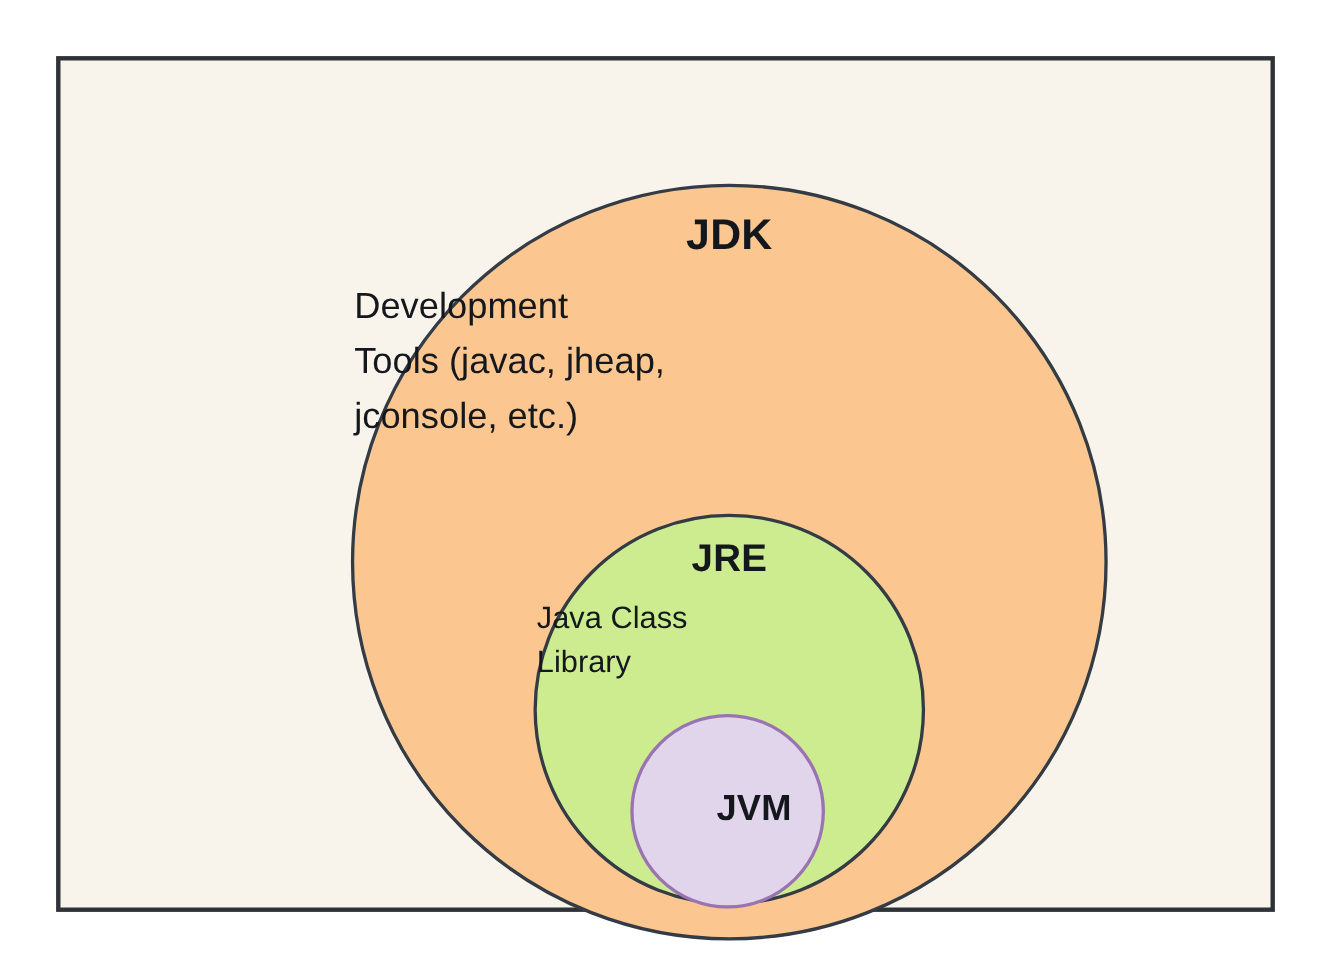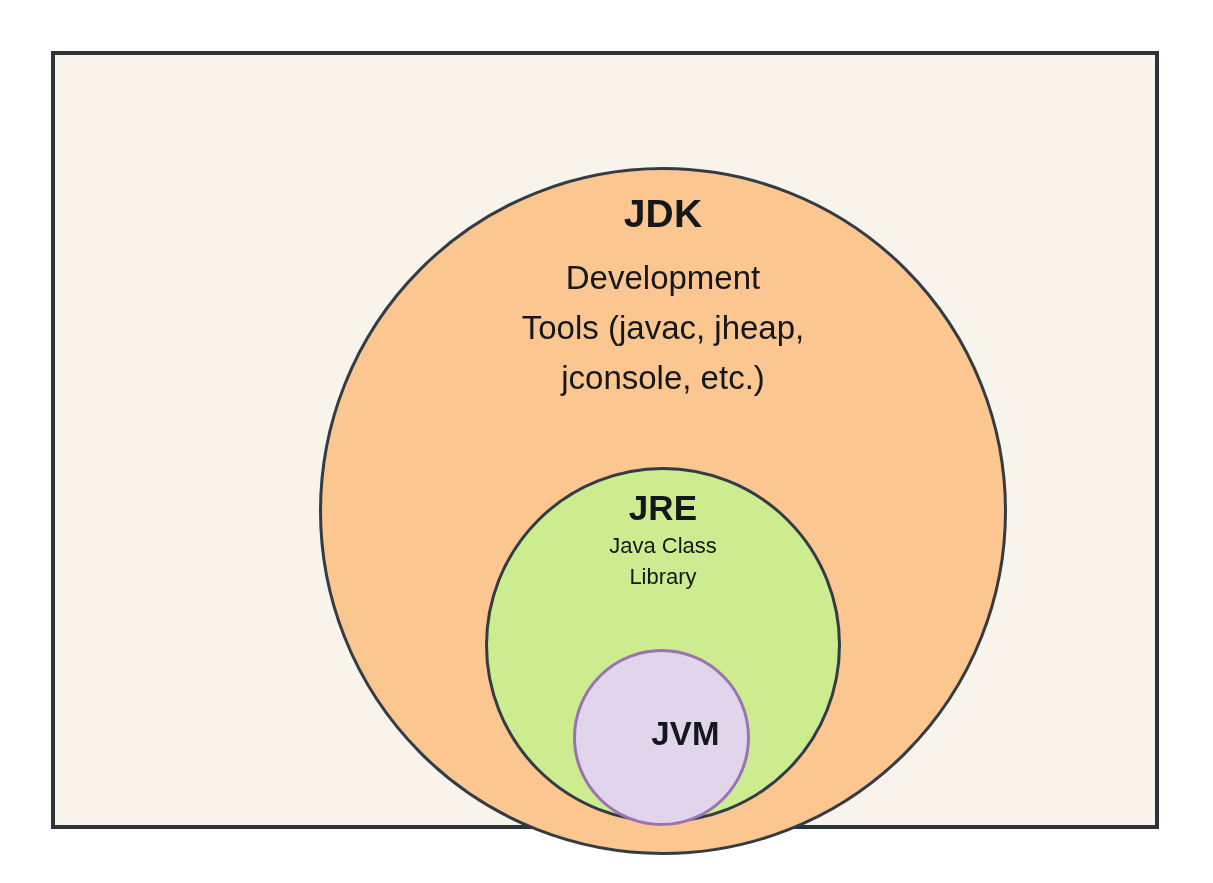--- a/index.html
+++ b/index.html
@@ -79,21 +79,21 @@
     width: 100%;
     text-align: center;
     font-weight: bold;
     color: #14181C;
     letter-spacing: 0.2px;
   }
 
   .label-body {
     position: absolute;
     width: 100%;
-    text-align: center;
+    text-align: left;
     color: #14181C;
     line-height: 1.52;
     white-space: pre-line;
   }
 
   
   .circle-jdk .label-title {
     top: 22px;
     font-size: 39px;
   }
@@ -101,22 +101,22 @@
     top: 83px;
     font-size: 33px;
   }
 
   
   .circle-jre .label-title {
     top: 18px;
     font-size: 35px;
   }
   .circle-jre .label-body {
-    top: 60px;
-    font-size: 22px;
+    top: 72px;
+    font-size: 28px;
     line-height: 1.42;
   }
 
   
   .circle-jvm .label-title {
     top: 63px;
     font-size: 33px;
     margin-left: 48px;
   }
 </style>

